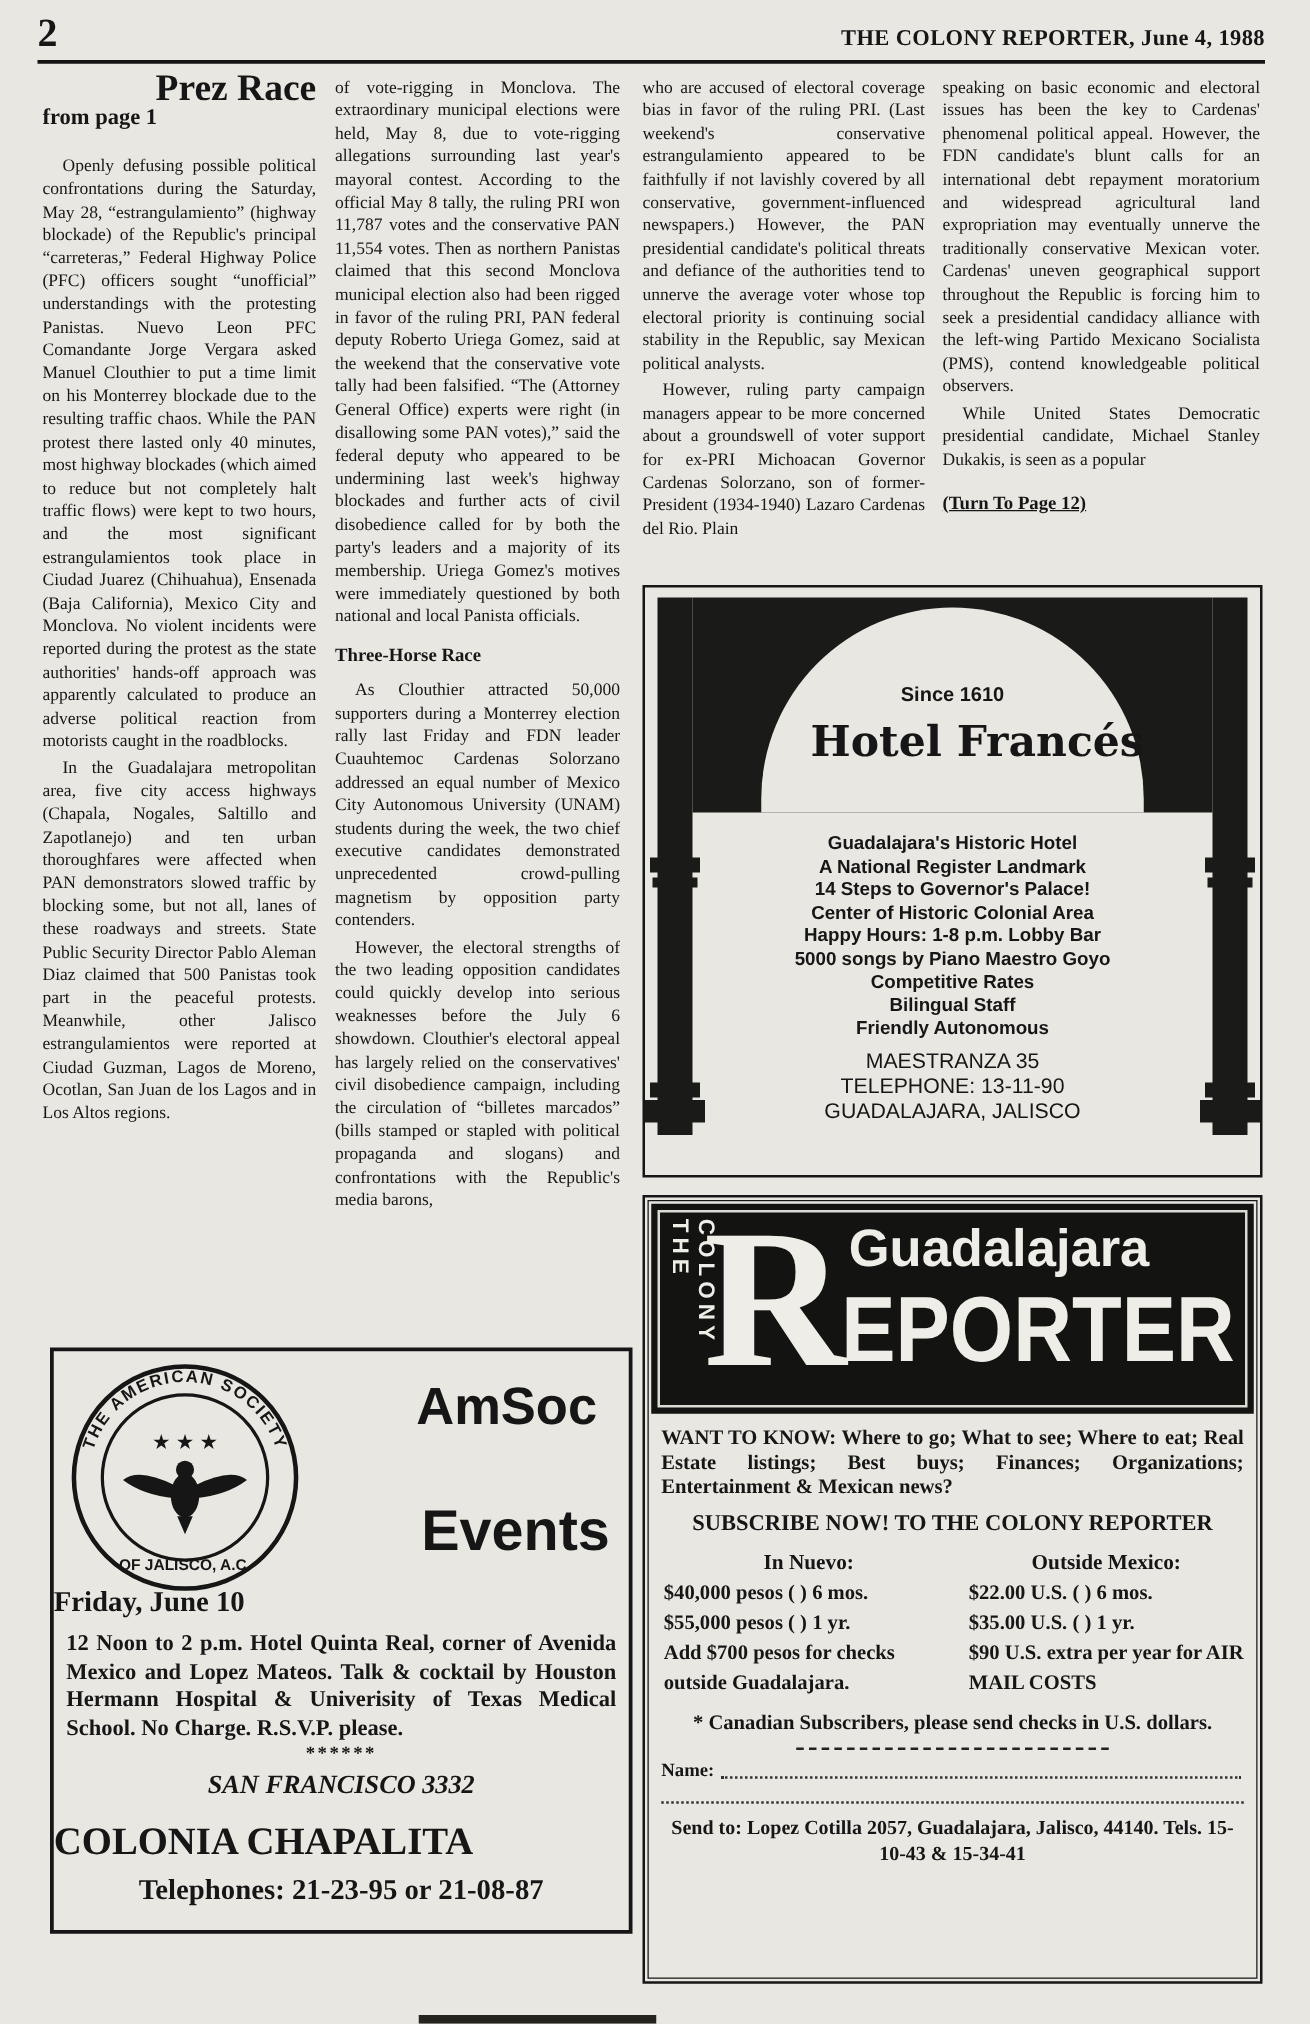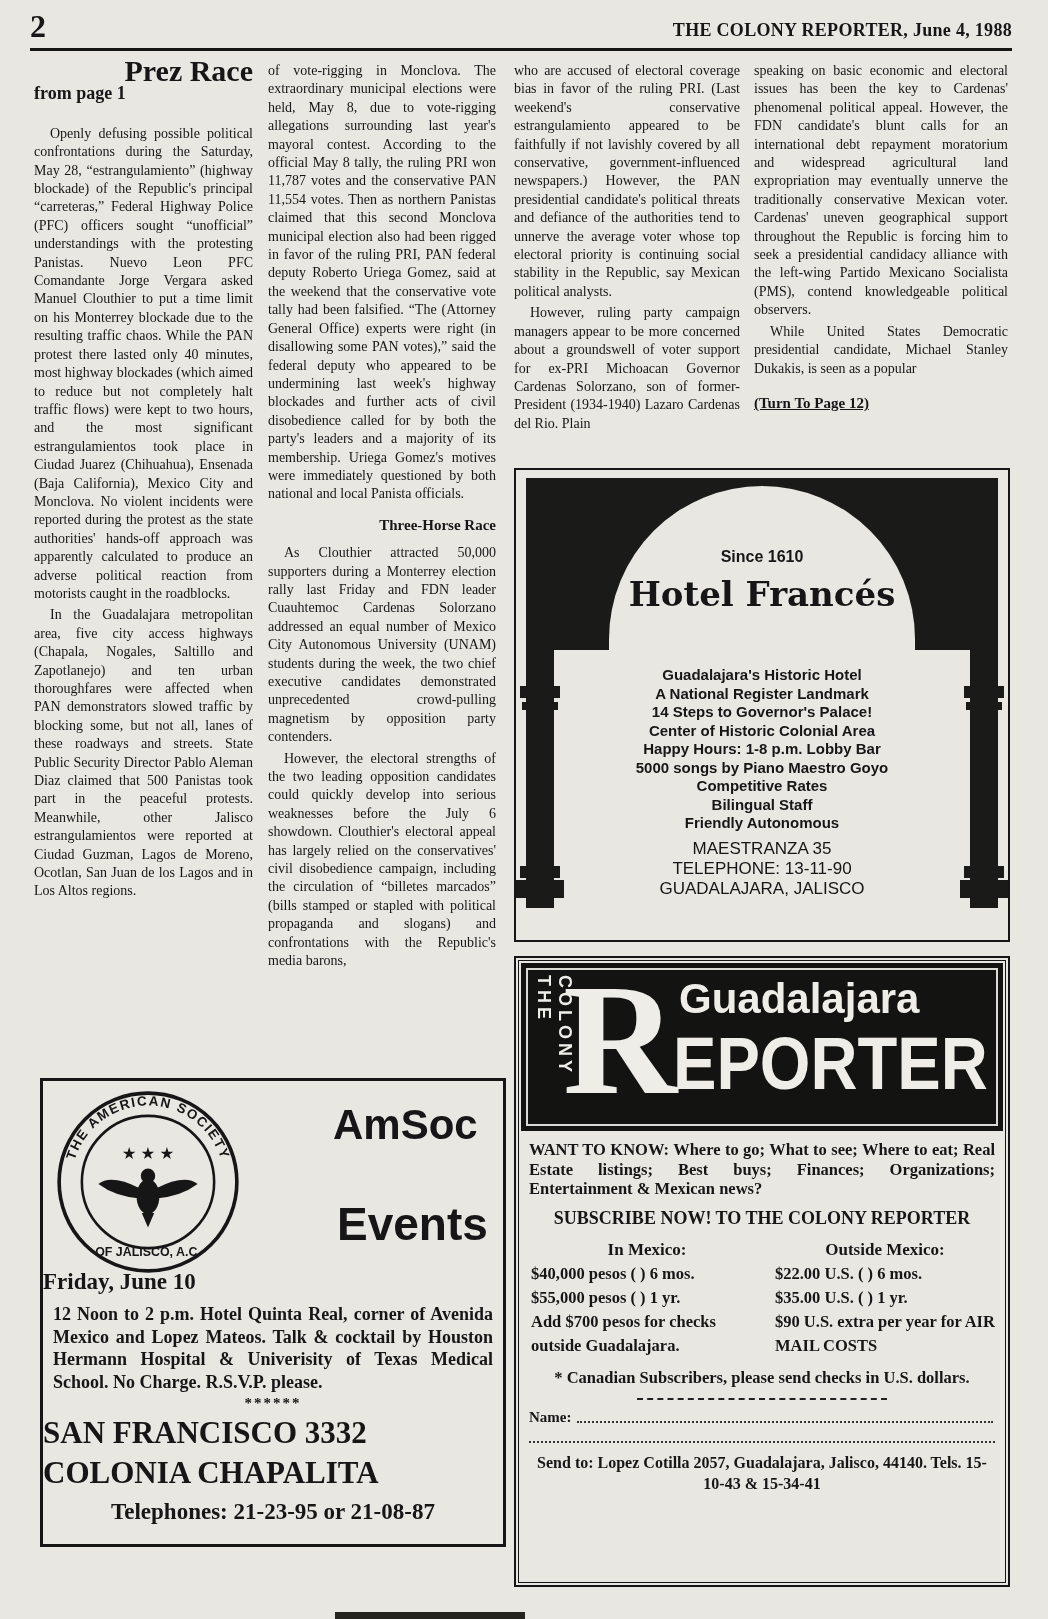--- a/index.html
+++ b/index.html
@@ -14,33 +14,33 @@
   
   .col{position:absolute;font-size:14px;line-height:18.4px;text-align:justify;overflow:hidden;}
   .col p{margin:0 0 3px 0;text-indent:16px;}
   .col p.noind{text-indent:0;}
   #col1{left:34px;top:58px;width:219px;height:1008px;}
   #col2{left:268px;top:62px;width:228px;height:1004px;}
   #col3{left:514px;top:62px;width:226px;height:400px;}
   #col4{left:754px;top:62px;width:254px;height:400px;}
   .article-title{font-size:30px;font-weight:bold;margin:4px 0 4px 0;text-align:right;}
   .article-sub{font-size:18px;font-weight:bold;margin:0 0 22px 0;text-align:left;}
-  .subhead{text-align:right;font-weight:bold;font-size:15px;margin:12px 0 10px 0;}
+  .subhead{text-align:left;font-weight:bold;font-size:15px;margin:12px 0 10px 0;}
   .turnto{text-align:left;font-weight:bold;font-size:15px;margin-top:16px;text-decoration:underline;}
 
   
   .ad{position:absolute;background:#e9e7e2;}
   .frame-inner{position:absolute;inset:2px;border:1px solid #161616;pointer-events:none;}
 
   
   #hotel-ad{left:514px;top:468px;width:492px;height:470px;border:2px solid #161616;}
   .h-band{position:absolute;left:38px;right:38px;top:8px;height:172px;background:#1a1a18;}
   .h-window{position:absolute;left:50%;top:16px;transform:translateX(-50%);width:306px;height:164px;background:#e9e7e2;border-radius:153px 153px 0 0;text-align:center;}
   .h-since{margin-top:62px;font-family:"Liberation Sans",sans-serif;font-weight:bold;font-size:16px;}
-  .h-name{margin-top:8px;font-family:"DejaVu Serif",serif;font-weight:bold;font-size:34px;}
+  .h-name{margin-top:8px;font-family:"DejaVu Serif",serif;font-weight:bold;font-size:34px;text-align:right;}
   .h-pillar{position:absolute;top:8px;width:28px;height:430px;background:#1a1a18;}
   .h-flange{position:absolute;background:#1a1a18;}
   .h-text{position:absolute;left:64px;right:64px;top:196px;text-align:center;}
   .h-line{font-family:"Liberation Sans",sans-serif;font-weight:bold;font-size:15px;line-height:18.5px;}
   .h-addr{margin-top:6px;font-family:"Liberation Sans",sans-serif;font-weight:normal;font-size:17px;line-height:20px;}
 
   
   #reporter-ad{left:514px;top:956px;width:492px;height:627px;border:2px solid #161616;}
   .rep-banner{position:absolute;left:5px;right:5px;top:5px;height:168px;background:#131311;}
   .rep-frame{position:absolute;inset:5px;border:2px solid #dcdad4;}
@@ -64,21 +64,21 @@
   .sendto{margin-top:9px;font-weight:bold;font-size:16px;text-align:center;line-height:21px;}
 
   
   #amsoc-ad{left:40px;top:1078px;width:460px;height:463px;border:3px solid #161616;}
   .amsoc-logo{position:absolute;left:12px;top:8px;}
   .amsoc-title{position:absolute;left:290px;top:20px;font-family:"Liberation Sans",sans-serif;font-weight:bold;font-size:42px;}
   .amsoc-events{position:absolute;left:294px;top:116px;font-family:"Liberation Sans",sans-serif;font-weight:bold;font-size:46px;}
   .amsoc-date{position:absolute;left:0;right:0;top:188px;text-align:left;font-weight:bold;font-size:23px;}
   .amsoc-body{position:absolute;left:10px;right:10px;top:222px;font-weight:bold;font-size:18px;line-height:22.5px;text-align:justify;}
   .amsoc-stars{position:absolute;left:0;right:0;top:314px;text-align:center;font-weight:bold;font-size:15px;letter-spacing:2px;}
-  .amsoc-addr1{position:absolute;left:0;right:0;top:334px;text-align:left;font-weight:bold;font-size:31px;}
+  .amsoc-addr1{position:absolute;left:0;right:0;top:334px;text-align:center;font-weight:bold;font-size:21px;font-style:italic;}
   .amsoc-addr2{position:absolute;left:0;right:0;top:374px;text-align:left;font-weight:bold;font-size:31px;}
   .amsoc-phones{position:absolute;left:0;right:0;top:418px;text-align:center;font-weight:bold;font-size:23px;}
 
   .scan-mark{position:absolute;left:335px;bottom:0;width:190px;height:7px;background:#26241f;}
 </style>
 </head>
 <body>
 
 <div id="page">
 
@@ -152,21 +152,21 @@
       <div class="rep-vert">THE COLONY</div>
       <div class="rep-R">R</div>
       <div class="rep-guad">Guadalajara</div>
       <div class="rep-eport">EPORTER</div>
     </div>
     <div class="rep-body">
       <div class="rep-want">WANT TO KNOW: Where to go; What to see; Where to eat; Real Estate listings; Best buys; Finances; Organizations; Entertainment &amp; Mexican news?</div>
       <div class="rep-sub">SUBSCRIBE NOW! TO THE COLONY REPORTER</div>
       <div class="rep-cols">
         <div class="rep-col left">
-          <div class="rep-col-h">In Mexico:</div>
+          <div class="rep-col-h">In Nuevo:</div>
           <div>$40,000 pesos ( ) 6 mos.</div>
           <div>$55,000 pesos ( ) 1 yr.</div>
           <div>Add $700 pesos for checks outside Guadalajara.</div>
         </div>
         <div class="rep-col right">
           <div class="rep-col-h">Outside Mexico:</div>
           <div>$22.00 U.S. ( ) 6 mos.</div>
           <div>$35.00 U.S. ( ) 1 yr.</div>
           <div>$90 U.S. extra per year for AIR MAIL COSTS</div>
         </div>

